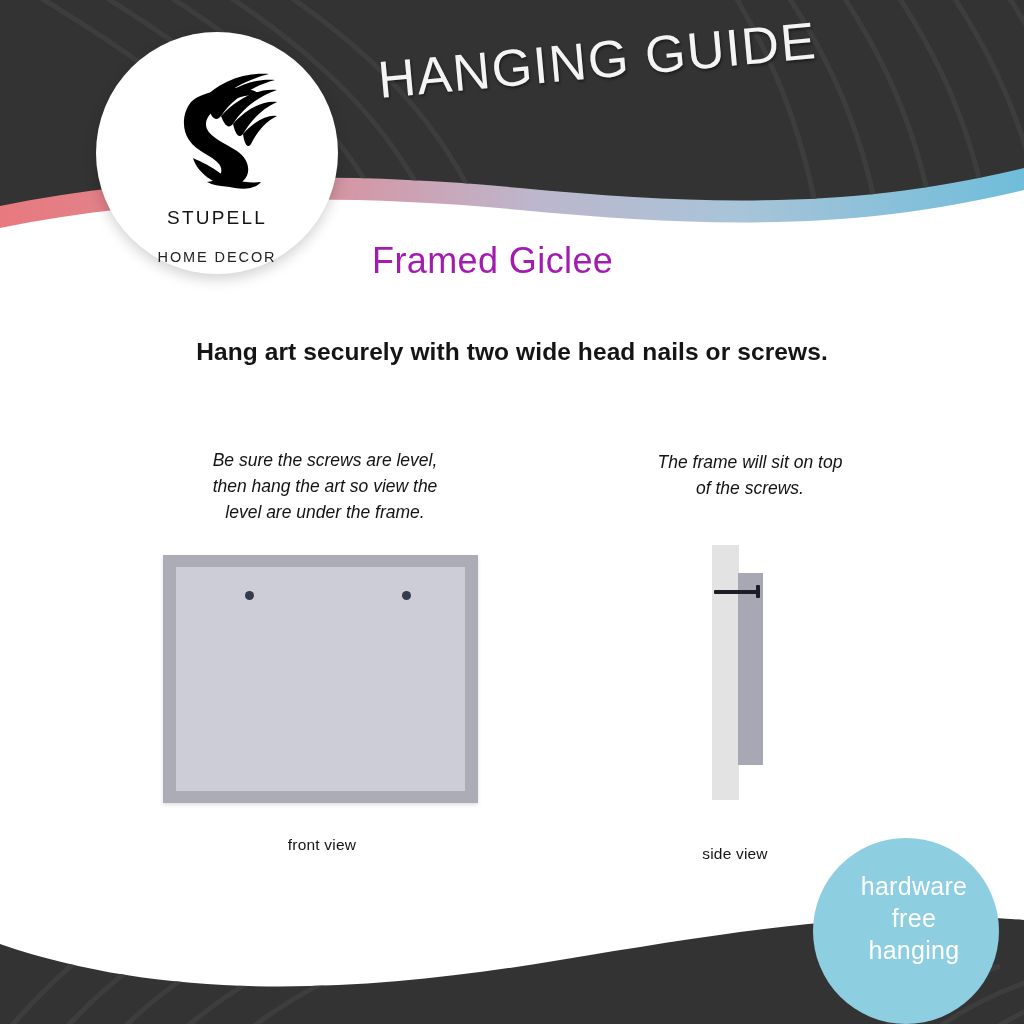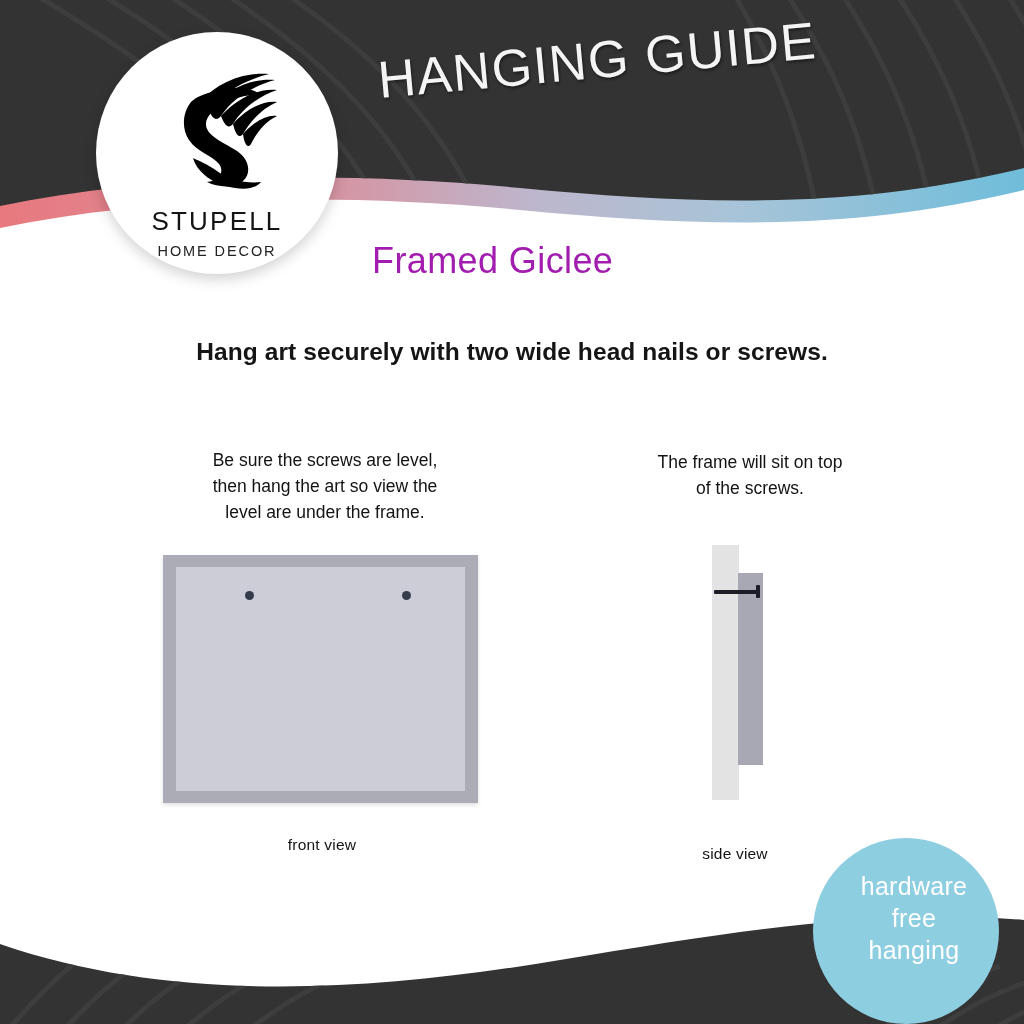--- a/index.html
+++ b/index.html
@@ -48,32 +48,32 @@
   }
   #logo-wordmark {
     position: absolute;
     left: 0;
     right: 0;
     top: 176px;
     text-align: center;
   }
   #logo-wordmark .brand {
     display: block;
-    font-size: 26px;
+    font-size: 19px;
     letter-spacing: 2.2px;
     color: #141414;
     line-height: 1.05;
     font-weight: 400;
   }
   #logo-wordmark .tag {
     display: block;
     font-size: 14.5px;
     letter-spacing: 1.9px;
     color: #232323;
-    margin-top: 8px;
+    margin-top: 21px;
     font-weight: 400;
   }
 
   
   #guide-title {
     position: absolute;
     left: 378px;
     top: 50px;
     transform: rotate(-5.2deg);
     transform-origin: left center;
@@ -111,20 +111,21 @@
   }
 
   
   .caption-block {
     position: absolute;
     text-align: center;
     font-size: 17.5px;
     line-height: 1.48;
     color: #131313;
     z-index: 20;
+    font-style: italic;
   }
   #front-caption { left: 160px; top: 448px; width: 330px; }
   #side-caption  { left: 600px; top: 450px; width: 300px; }
 
   .view-label {
     position: absolute;
     text-align: center;
     font-size: 15.5px;
     color: #141414;
     letter-spacing: 0.2px;

